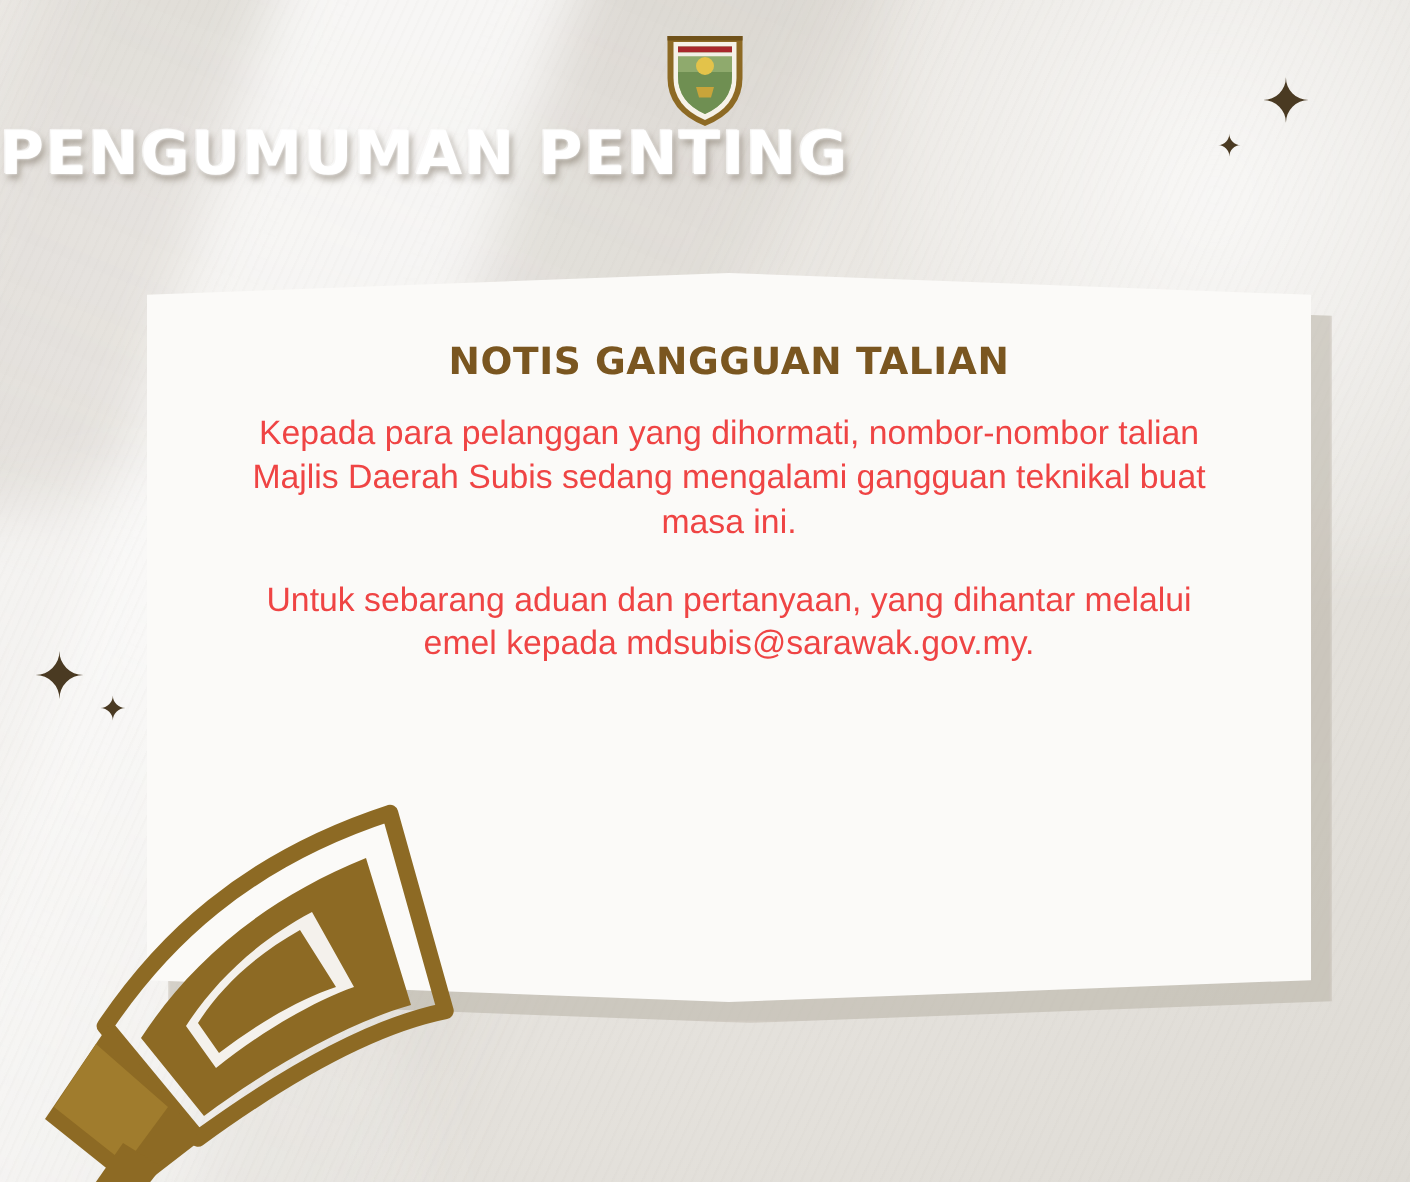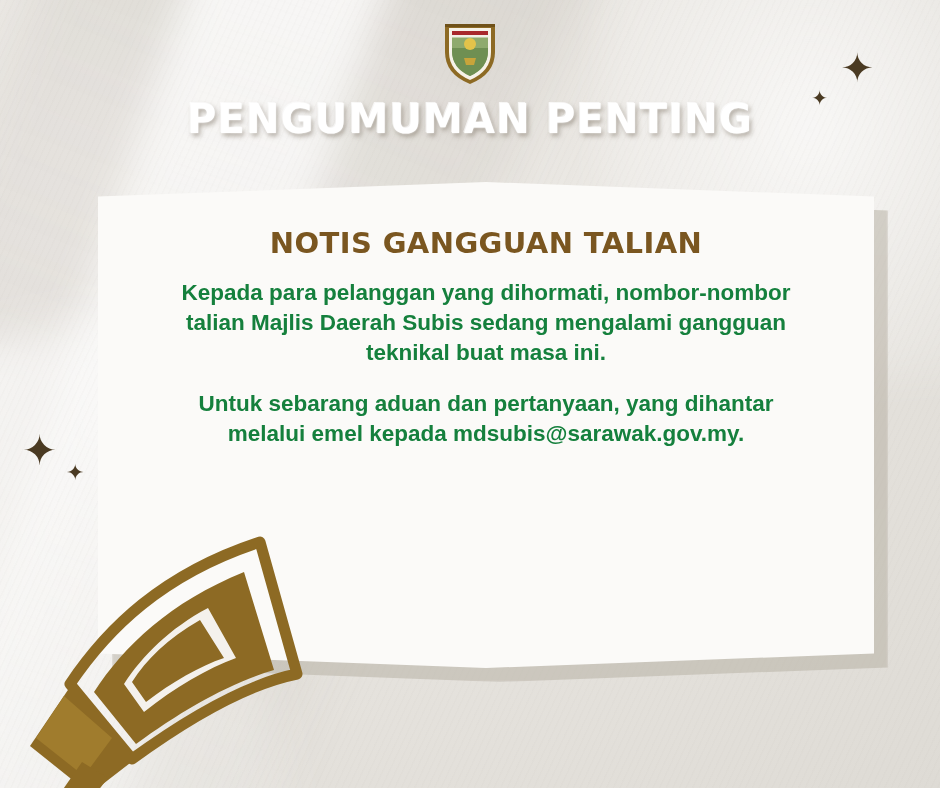--- a/index.html
+++ b/index.html
@@ -77,24 +77,24 @@
     left: 50%;
     top: 18px;
     transform: translateX(-50%);
     width: 58px;
     height: 68px;
   }
 
   
   .headline {
     position: absolute;
-    top: 96px;
+    top: 80px;
     left: 0;
     right: 0;
-    text-align: center;
+    text-align: left;
     font-size: 40px;
     font-weight: bold;
     letter-spacing: 1.2px;
     color: #ffffff;
     text-shadow:
       0 0 2px rgba(255,255,255,0.9),
       2px 3px 5px rgba(120,110,95,0.55),
       -1px -1px 0 rgba(255,255,255,0.8);
     font-family: "DejaVu Sans", sans-serif;
   }
@@ -135,35 +135,34 @@
   .card-inner {
     position: absolute;
     left: 0; right: 0;
     top: 44px;
     padding: 0 54px;
     text-align: center;
     color: #7a5a20;
   }
   .card-title {
     font-family: "DejaVu Sans", sans-serif;
-    font-size: 29px;
+    font-size: 25px;
     font-weight: bold;
     line-height: 1.18;
     letter-spacing: .4px;
     color: #7a5620;
     margin-bottom: 18px;
   }
   .card-para {
     font-family: "Liberation Sans", sans-serif;
     font-size: 22.5px;
     line-height: 1.32;
-    color: #15803d;
+    color: #ef4444;
     margin: 0 auto 22px auto;
     max-width: 640px;
-    font-weight: bold;
   }
   .card-para:last-child { margin-bottom: 0; }
 
   
   .megaphone {
     position: absolute;
     left: 12px;
     bottom: -6px;
     width: 300px;
     height: 270px;

